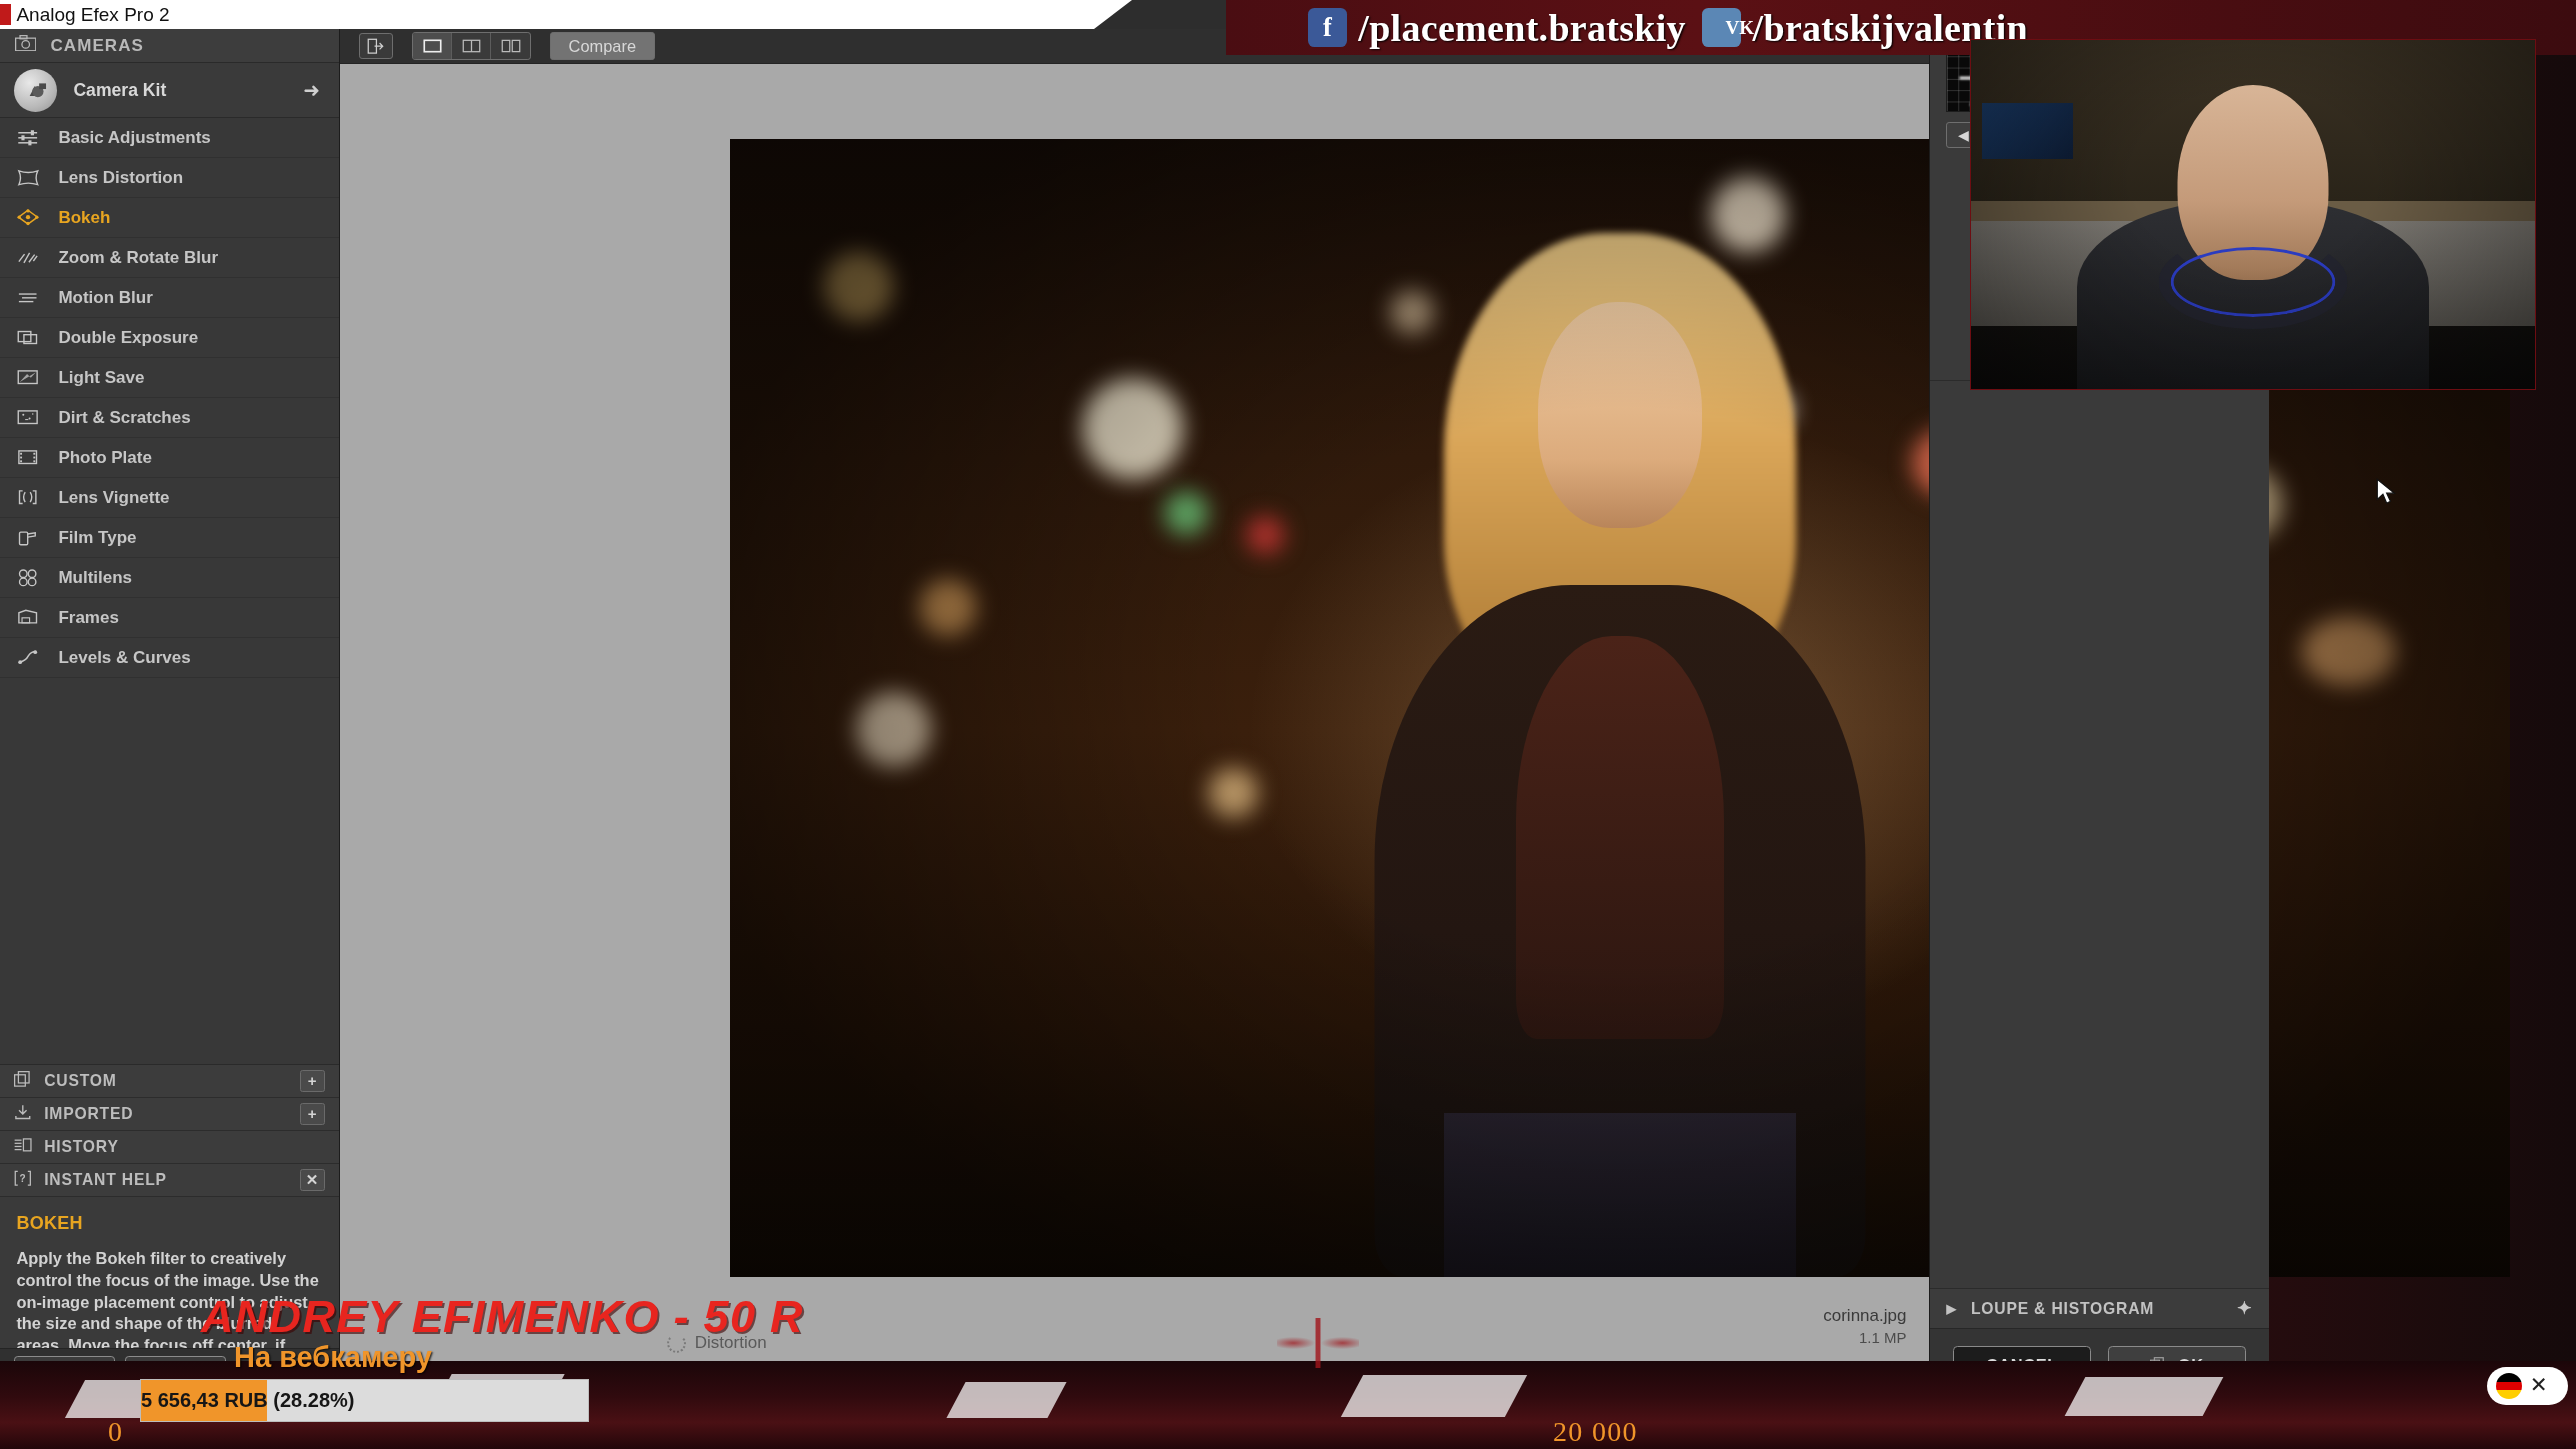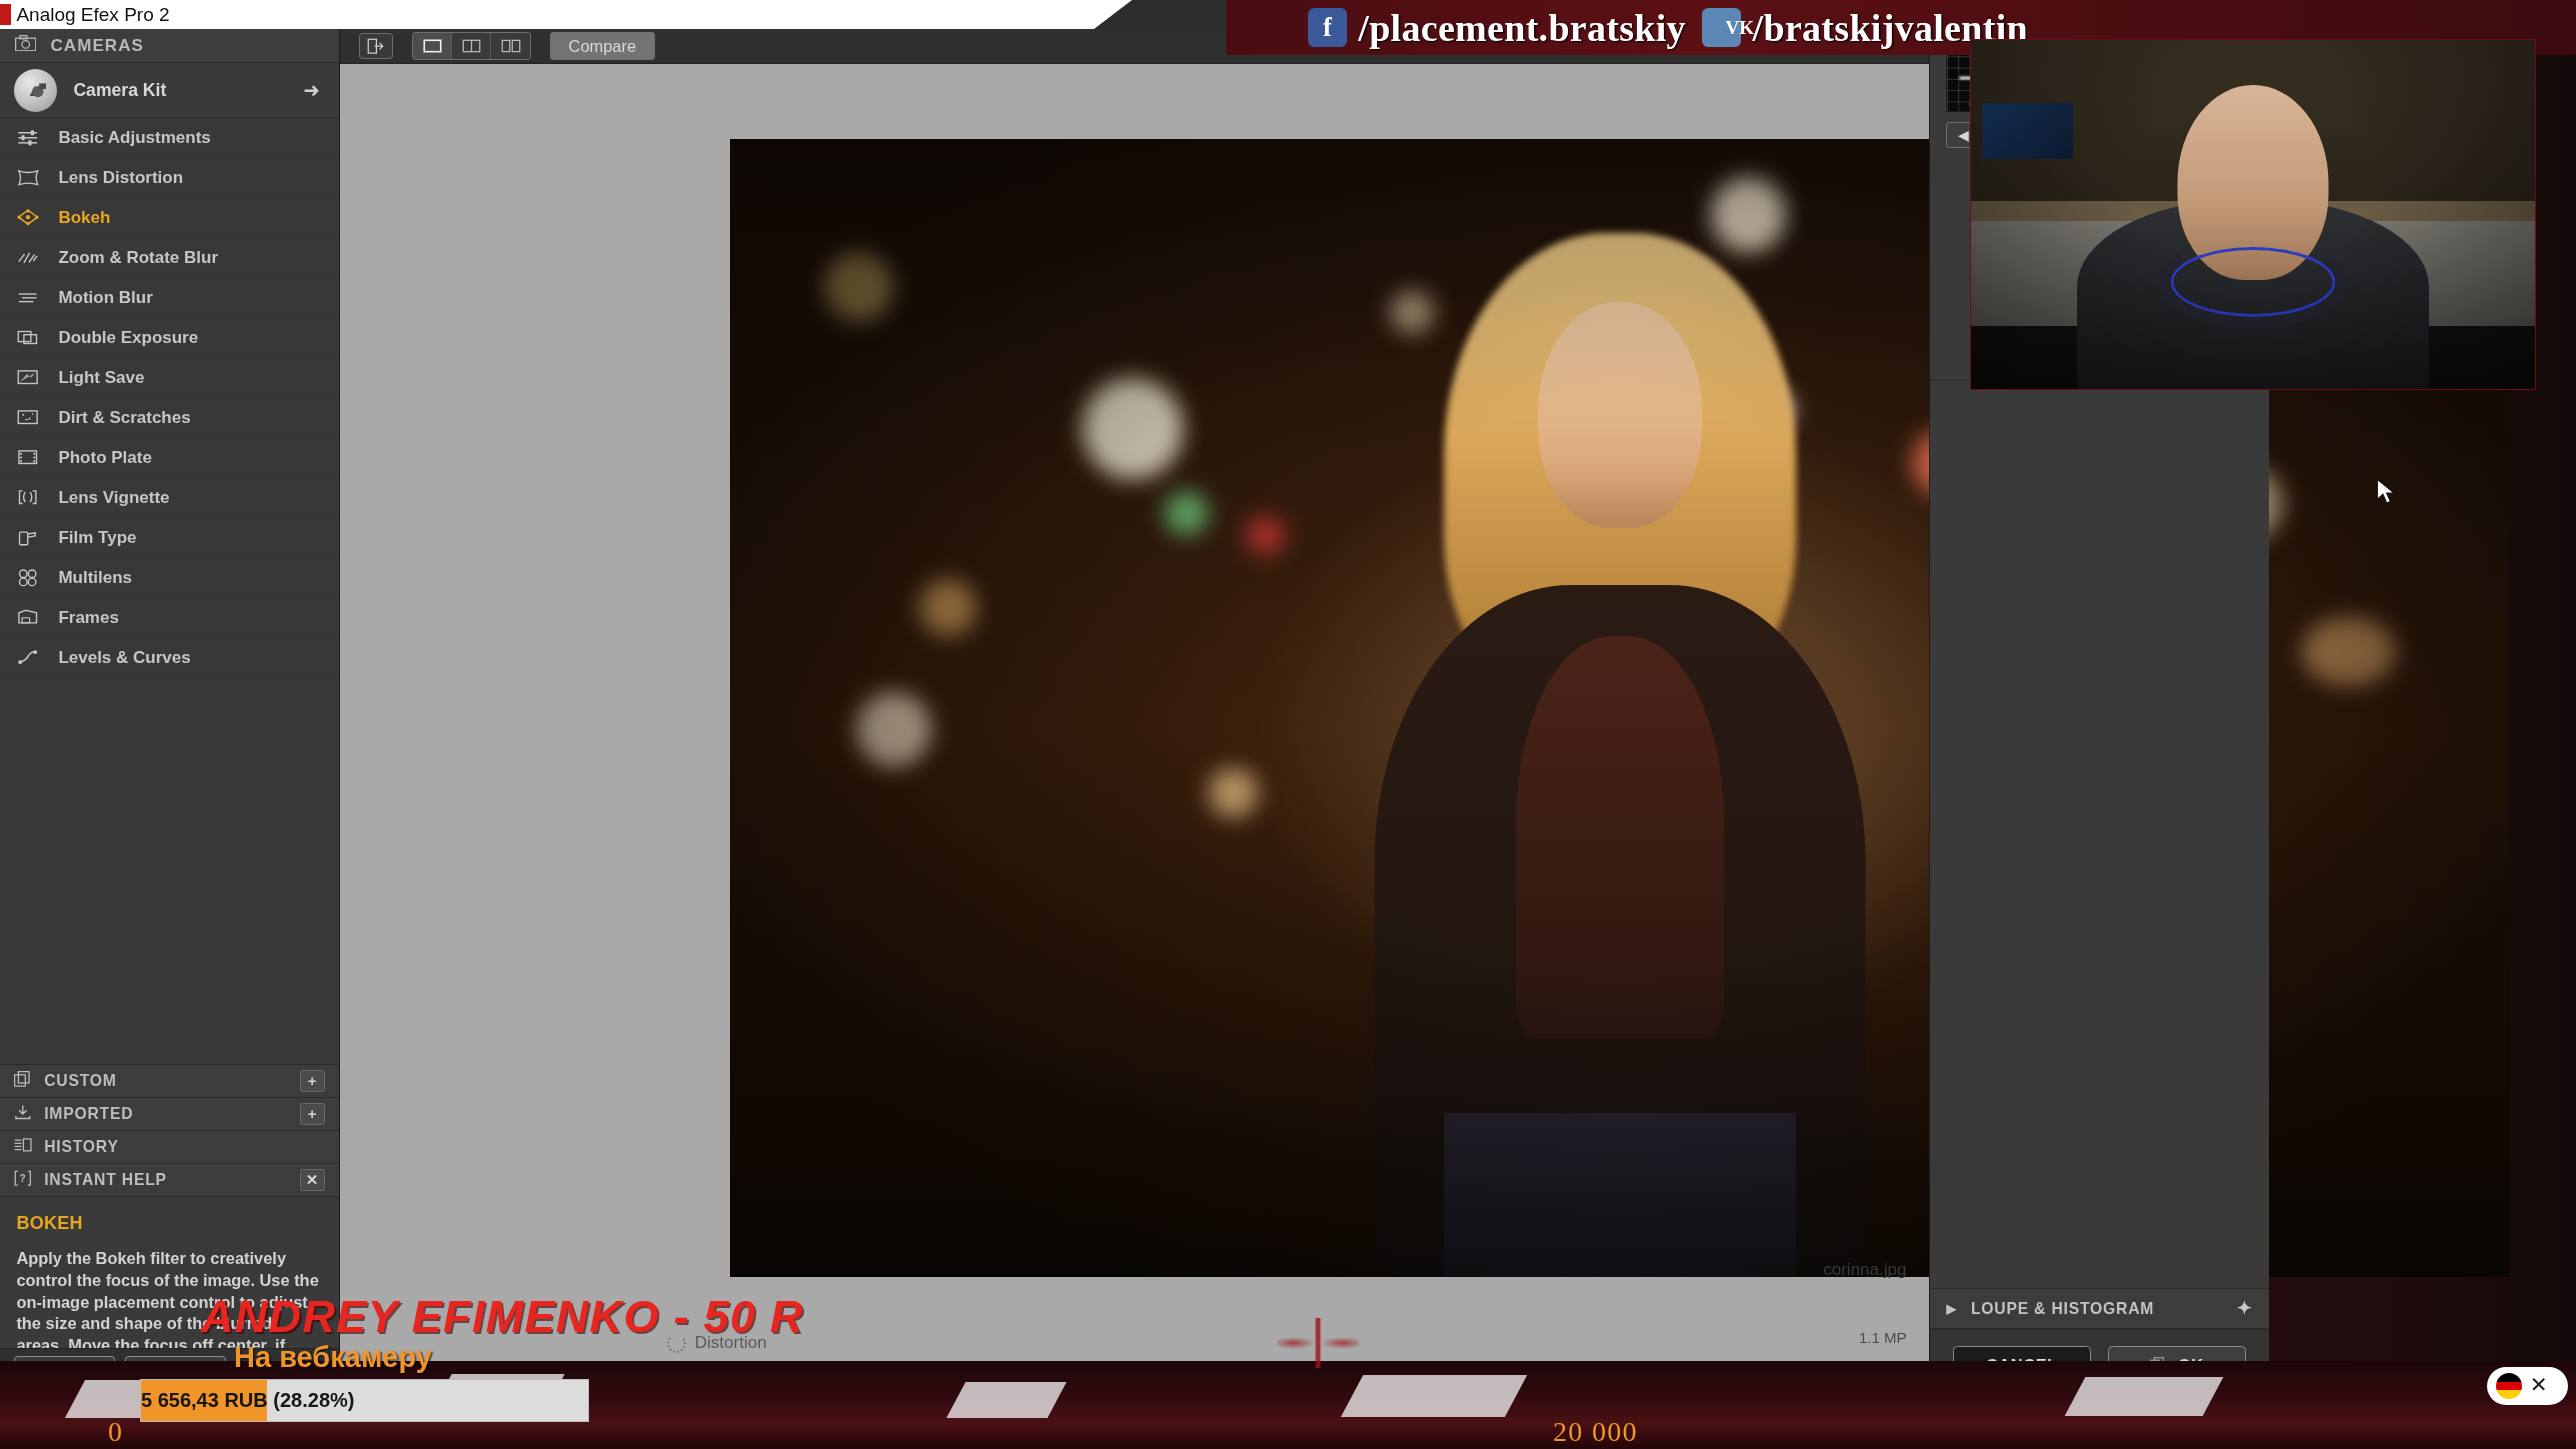--- a/index.html
+++ b/index.html
@@ -181,21 +181,21 @@
   .p-jeans {
     position:absolute; left:50%; bottom:0; transform:translateX(-50%);
     width:352px; height:164px; background:linear-gradient(180deg,#2a2430,#1a1720);
   }
   .photo-shade { position:absolute; inset:0; background: radial-gradient(ellipse 943px 692px at 50% 48%, transparent 40%, rgba(0,0,0,.55) 100%); }
 
   .img-meta {
     position:absolute; right:22.6px; bottom:54px; text-align:right;
     color:#3a3a3a; font-size:17px; line-height:1.35;
   }
-  .img-meta .mp { font-size:15px; color:#4c4c4c;margin-top:46px; }
+  .img-meta .mp { font-size:15px; color:#4c4c4c; }
   .calculating {
     position:absolute; left:327px; bottom:49px; display:flex; align-items:center; gap:8.8px;
     color:#5a5a5a; font-size:17px;
   }
   .spinner {
     width:19px; height:19px; border-radius:50%;
     border:2.5px dotted #7a7a7a; border-top-color:transparent;
   }
 
   

